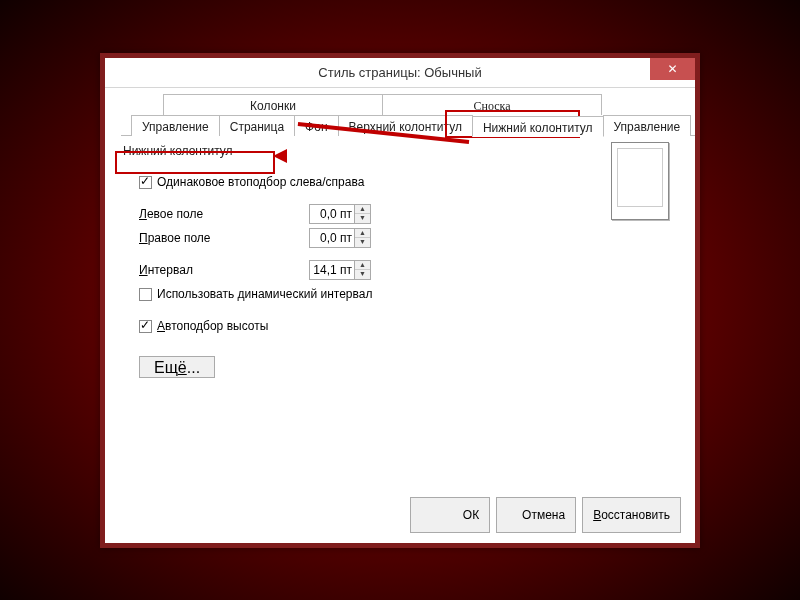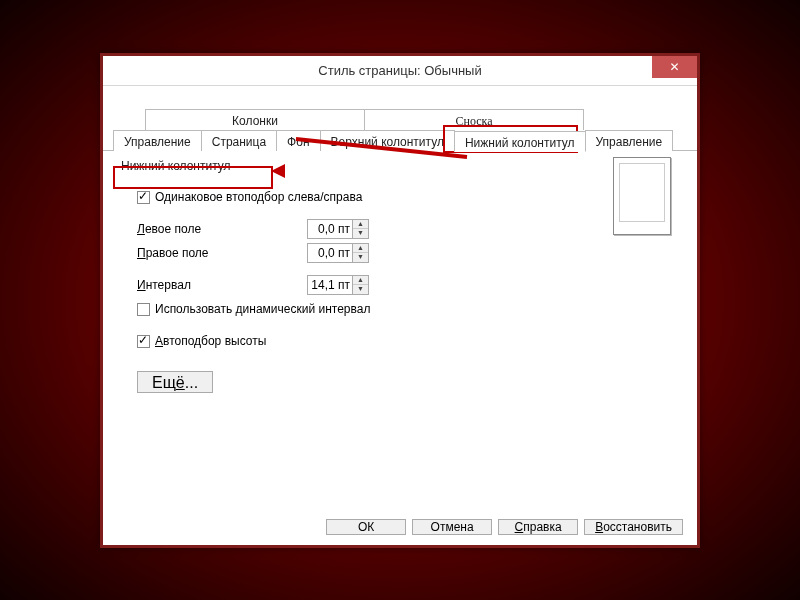--- a/index.html
+++ b/index.html
@@ -12,21 +12,21 @@
     font-size: 12px;
     color: #000;
     overflow: hidden;
     position: relative;
   }
   .dialog {
     position: absolute;
     left: 100px; top: 53px;
     width: 600px; height: 495px;
     background: #fff;
-    border: 3px solid #7f1d1d;
+    border: 5px solid #7f1d1d;
     box-shadow: 0 0 8px rgba(0,0,0,0.4);
   }
   .titlebar {
     height: 30px;
     background: #fff;
     border-bottom: 1px solid #d6d6d6;
     display: flex;
     align-items: center;
     justify-content: center;
     position: relative;
@@ -42,22 +42,23 @@
     background: #c75050;
     color: #fff;
     display: flex;
     align-items: center;
     justify-content: center;
     font-size: 12px;
     cursor: pointer;
   }
   .close-btn span { line-height:1; }
   .tabstrip {
-    margin-top: 23px;
-    position: relative;
+    margin-top: 6px;
+    position: relative;
+    padding-left: 16px;
   }
   .tabrow {
     display: flex;
     border-bottom: 1px solid #bbb;
     height: 21px;
     position: relative;
   }
   .tabrow.top { border-bottom: none; }
   .tab {
     border: 1px solid #bbb;
@@ -167,26 +168,27 @@
     font-size: 16px;
   }
   .bottom-bar {
     position: absolute;
     bottom: 10px; right: 14px;
     display: flex;
     gap: 6px;
   }
   .btn {
     min-width: 80px;
-    height: 16px;
+    height: 36px;
     background: #f0f0f0;
     border: 1px solid #aaa;
     font-size: 12px;
     padding: 0 10px;
     cursor: pointer;
+    text-align: right;
   }
   u { text-decoration: underline; }
   .check {
     display: inline-block;
     width: 13px; height: 13px;
     border: 1px solid #888;
     margin-right: 5px;
     vertical-align: -2px;
     position: relative;
     background: #fff;
@@ -324,16 +326,15 @@
 
     <div class="arrow" style="left:168px; top:18px; width:196px; height:20px;">
       <div class="arrow-line" style="right:0; top:-14px; width:172px; transform:rotate(6deg); transform-origin:right center;"></div>
       <div class="arrow-head" style="left:0; top:-5px;"></div>
     </div>
   </div>
 
   <div class="bottom-bar">
     <button class="btn">ОК</button>
     <button class="btn">Отмена</button>
-    <button class="btn"><u>С</u>правка</button>
     <button class="btn"><u>В</u>осстановить</button>
   </div>
 </div>
 
 </body></html>

